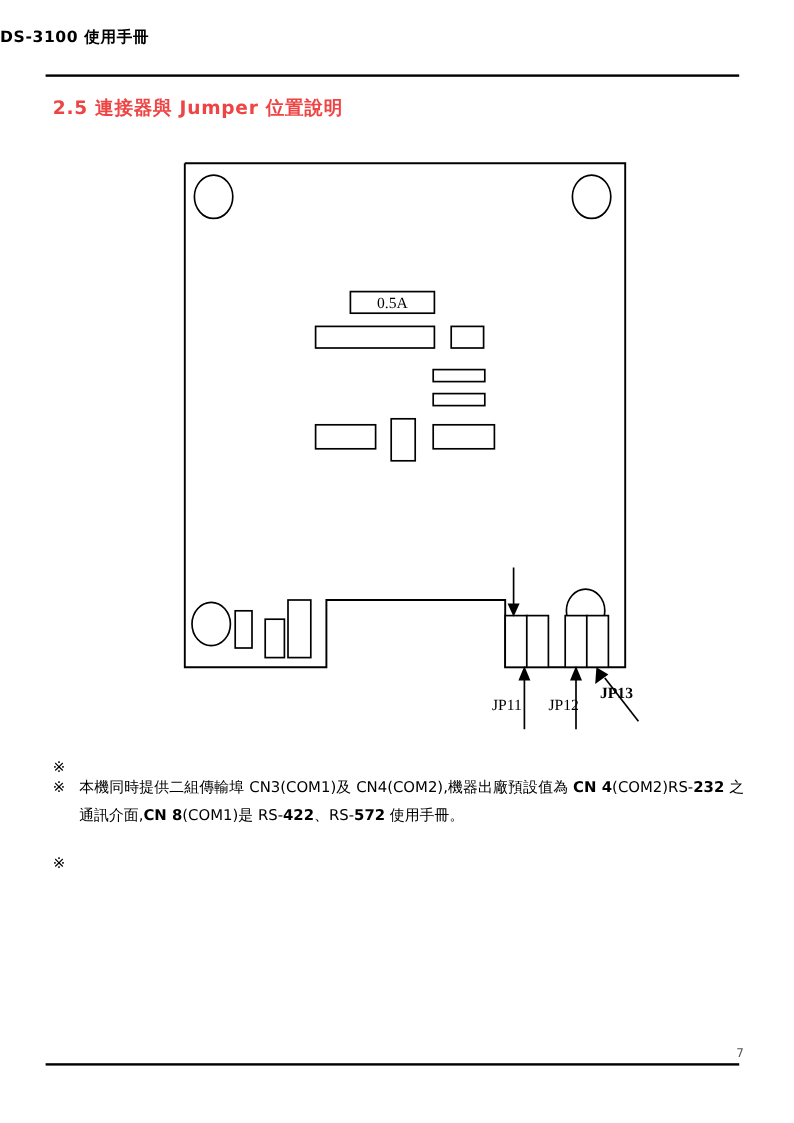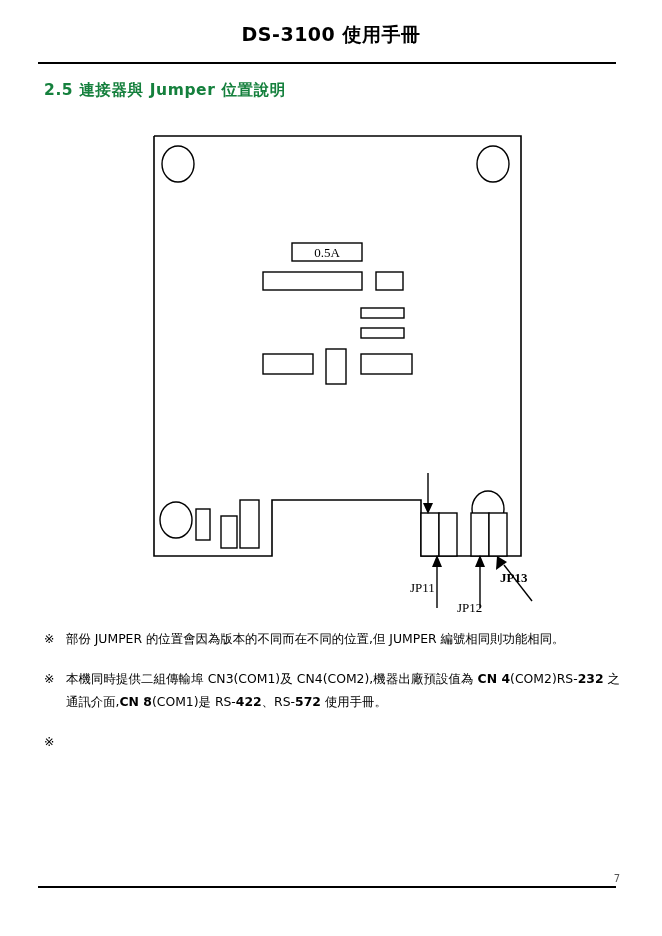--- a/index.html
+++ b/index.html
@@ -51,42 +51,41 @@
     left: 6px; top: 2px;
     width: 34px; height: 16px;
     border-top: 5px solid #6ab0e8;
     border-radius: 60% 90% 0 0 / 100% 100% 0 0;
     transform: rotate(-6deg);
   }
   #header-title {
     position: absolute;
     left: 0; top: 22px;
     width: 662px;
-    text-align: center;
-    font-family: "DejaVu Sans", sans-serif;
-    font-size: 19px;
+    font-family: "DejaVu Sans", sans-serif;
+    font-size: 13px;
     font-weight: bold;
     letter-spacing: 0.5px;
   }
   #header-rule {
     position: absolute;
     left: 38px; top: 62px;
     width: 578px;
     height: 0;
     border-top: 2px solid #000;
   }
 
   
   #section-heading {
     position: absolute;
     left: 44px; top: 80px;
     font-family: "DejaVu Sans", sans-serif;
     font-size: 15.5px;
     font-weight: bold;
-    color: #15803d;
+    color: #ef4444;
     letter-spacing: 0.6px;
     white-space: nowrap;
   }
 
   
   #pcb-diagram {
     position: absolute;
     left: 140px; top: 128px;
     width: 400px; height: 480px;
   }
@@ -187,28 +186,27 @@
     <polygon points="297,427 292,439 302,439" fill="#000000"></polygon>
 
     <line x1="340" y1="480" x2="340" y2="437" stroke="#000000" stroke-width="1.4"></line>
     <polygon points="340,427 335,439 345,439" fill="#000000"></polygon>
 
     <line x1="392" y1="473" x2="364" y2="437" stroke="#000000" stroke-width="1.4"></line>
     <polygon points="357,428 356,442 367,434" fill="#000000"></polygon>
   </svg>
 
   <div style="position:absolute; left:270px; top:452px; font-family:Liberation Serif, serif; font-size:13px;">JP11</div>
-  <div style="position:absolute; left:317px; top:472px; font-family:'Liberation Serif',serif; font-size:13px;">JP12</div>
+  <div style="position:absolute; left:317px; top:452px; font-family:'Liberation Serif',serif; font-size:13px;">JP12</div>
   <div style="position:absolute; left:360px; top:442px; font-family:'Liberation Serif',serif; font-size:13px;font-weight:bold;">JP13</div>
 </div>
 
 <div id="notes">
   <div class="note">
     <span class="note-mark">※</span>
-    <span class="note-body"><span>部份 JUMPER 的位置會因為版本的不同而在不同的位置,但 JUMPER 編號相同則功能相同。</span></span>
   </div>
   <div class="note">
     <span class="note-mark">※</span>
     <span class="note-body"><span>本機同時提供二組傳輸埠 CN3(COM1)及 CN4(COM2),機器出廠預設值為 </span><b>CN 4</b><span>(COM2)RS-</span><b>232</b><span> 之通訊介面,</span><b>CN 8</b><span>(COM1)是 RS-</span><b>422</b><span>、RS-</span><b>572</b><span> 使用手冊。</span></span>
   </div>
   <div class="note">
     <span class="note-mark">※</span>
   </div>
 </div>
 

